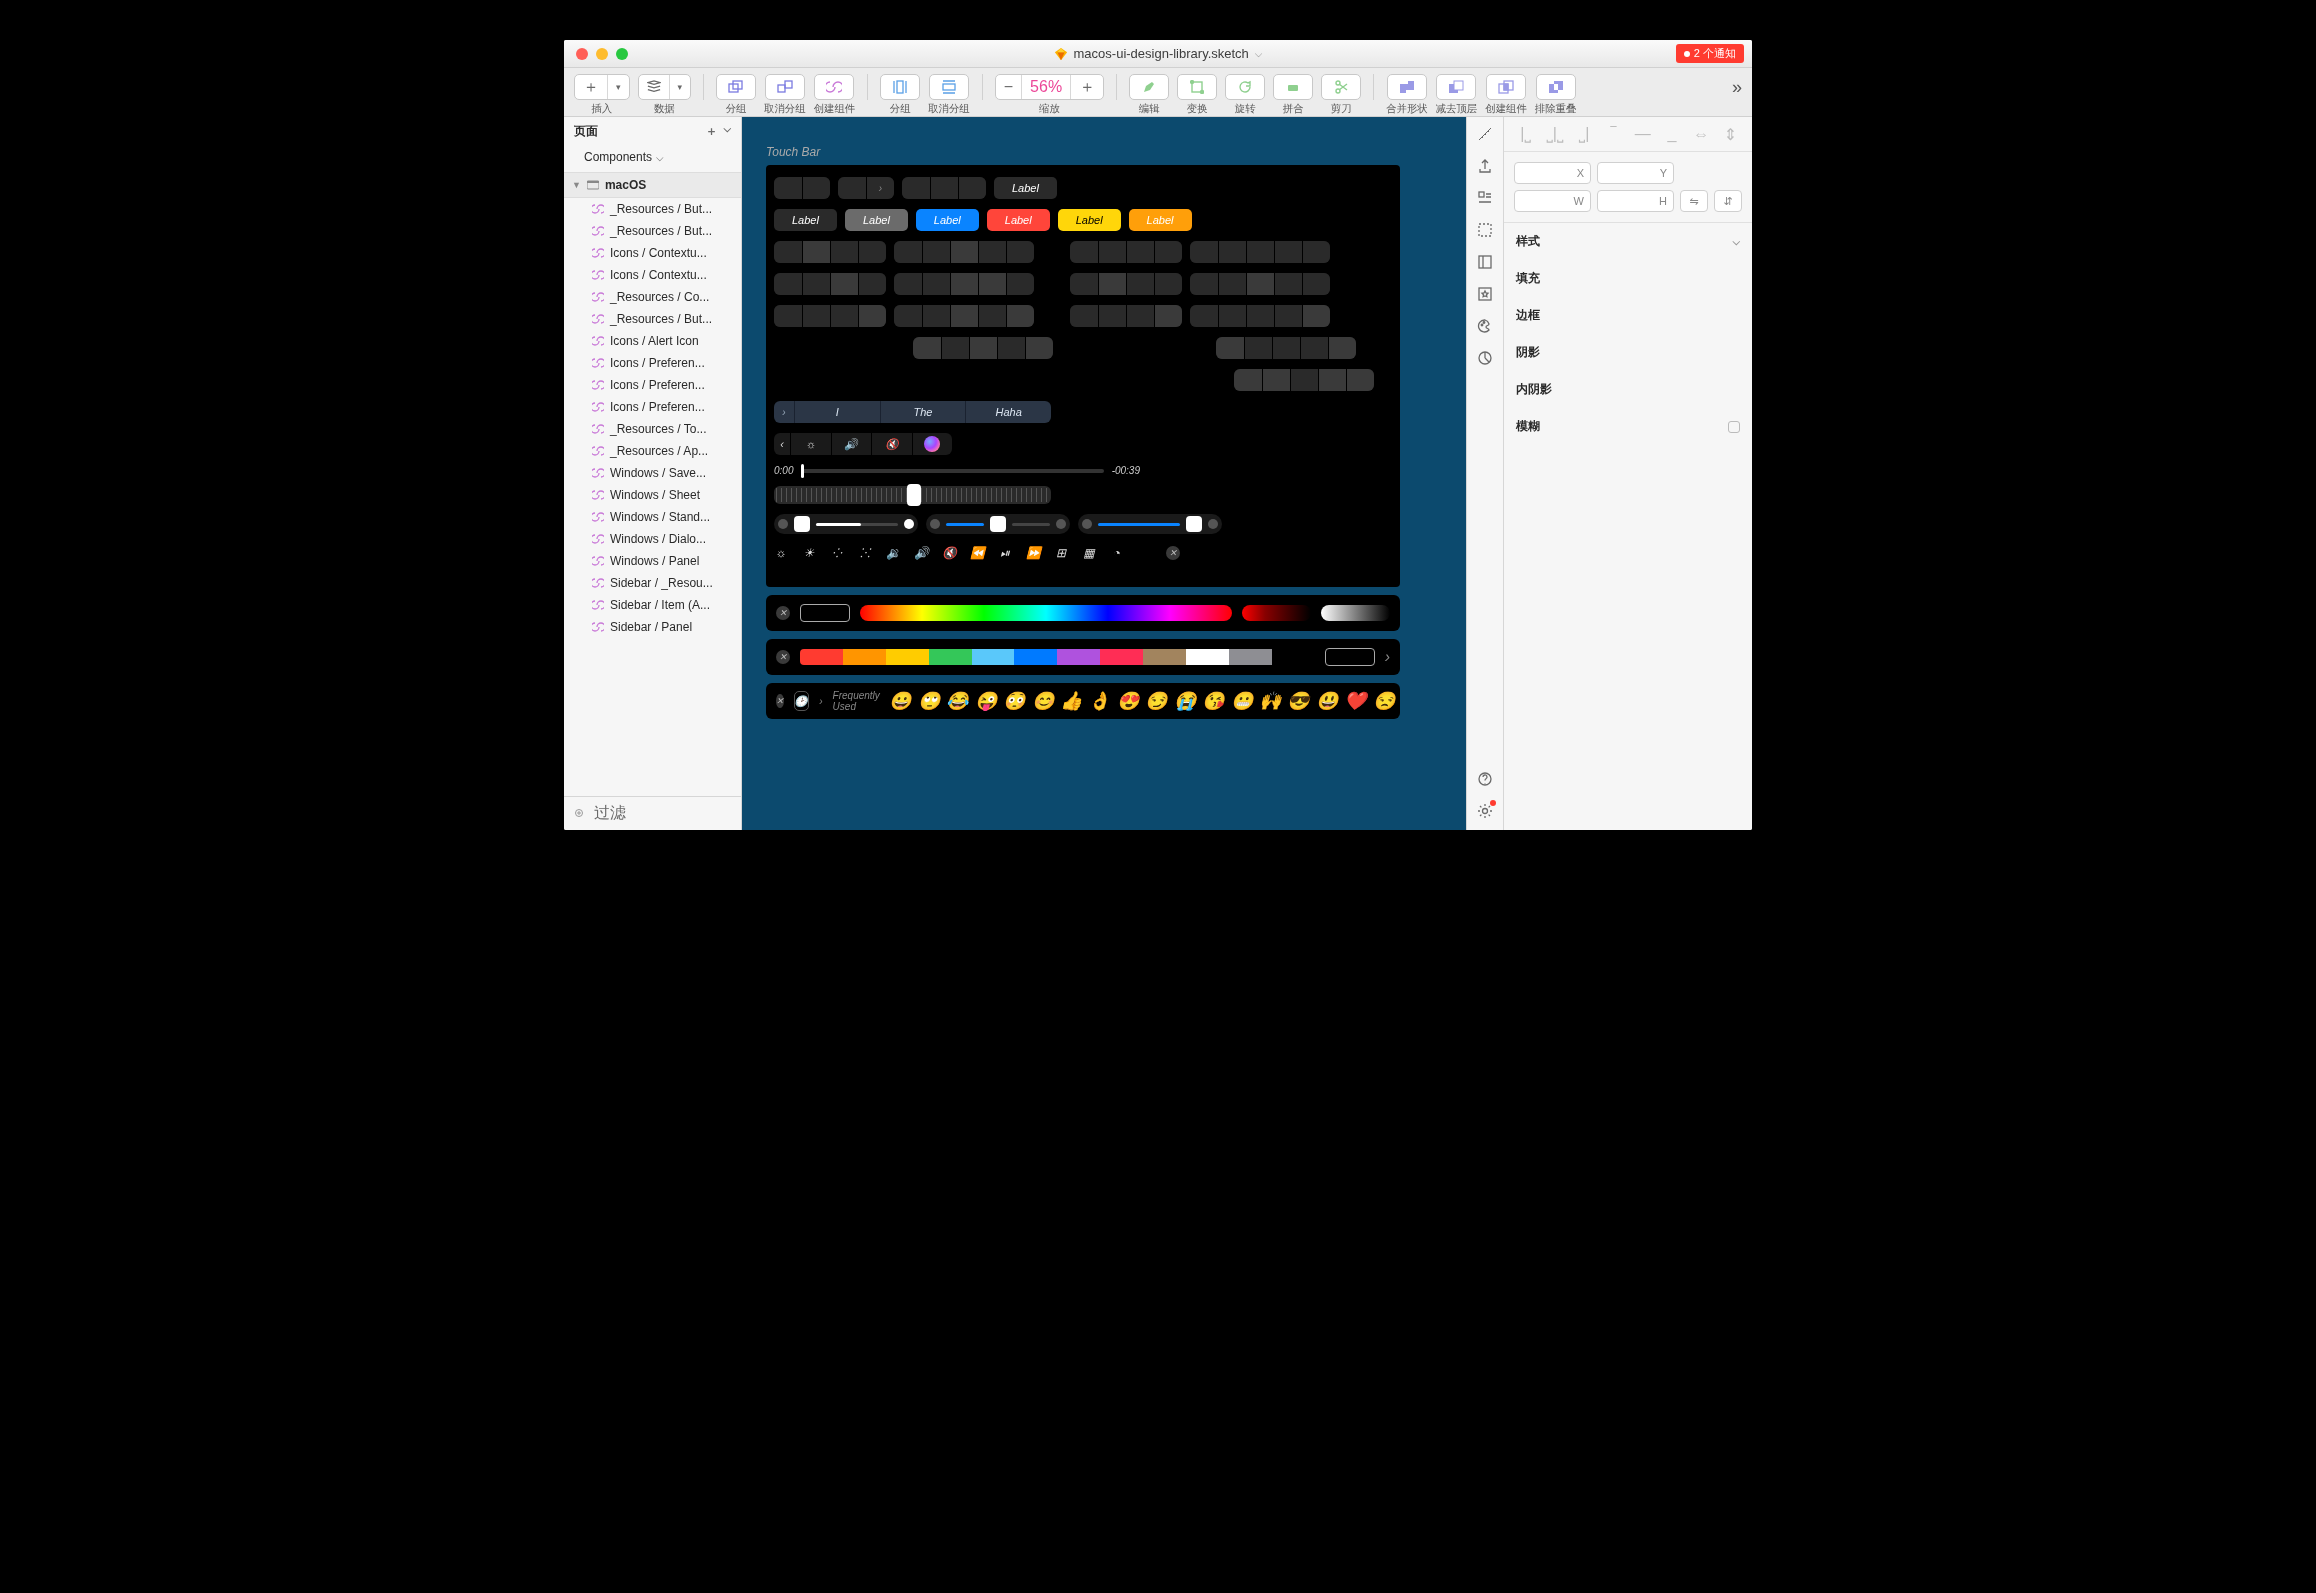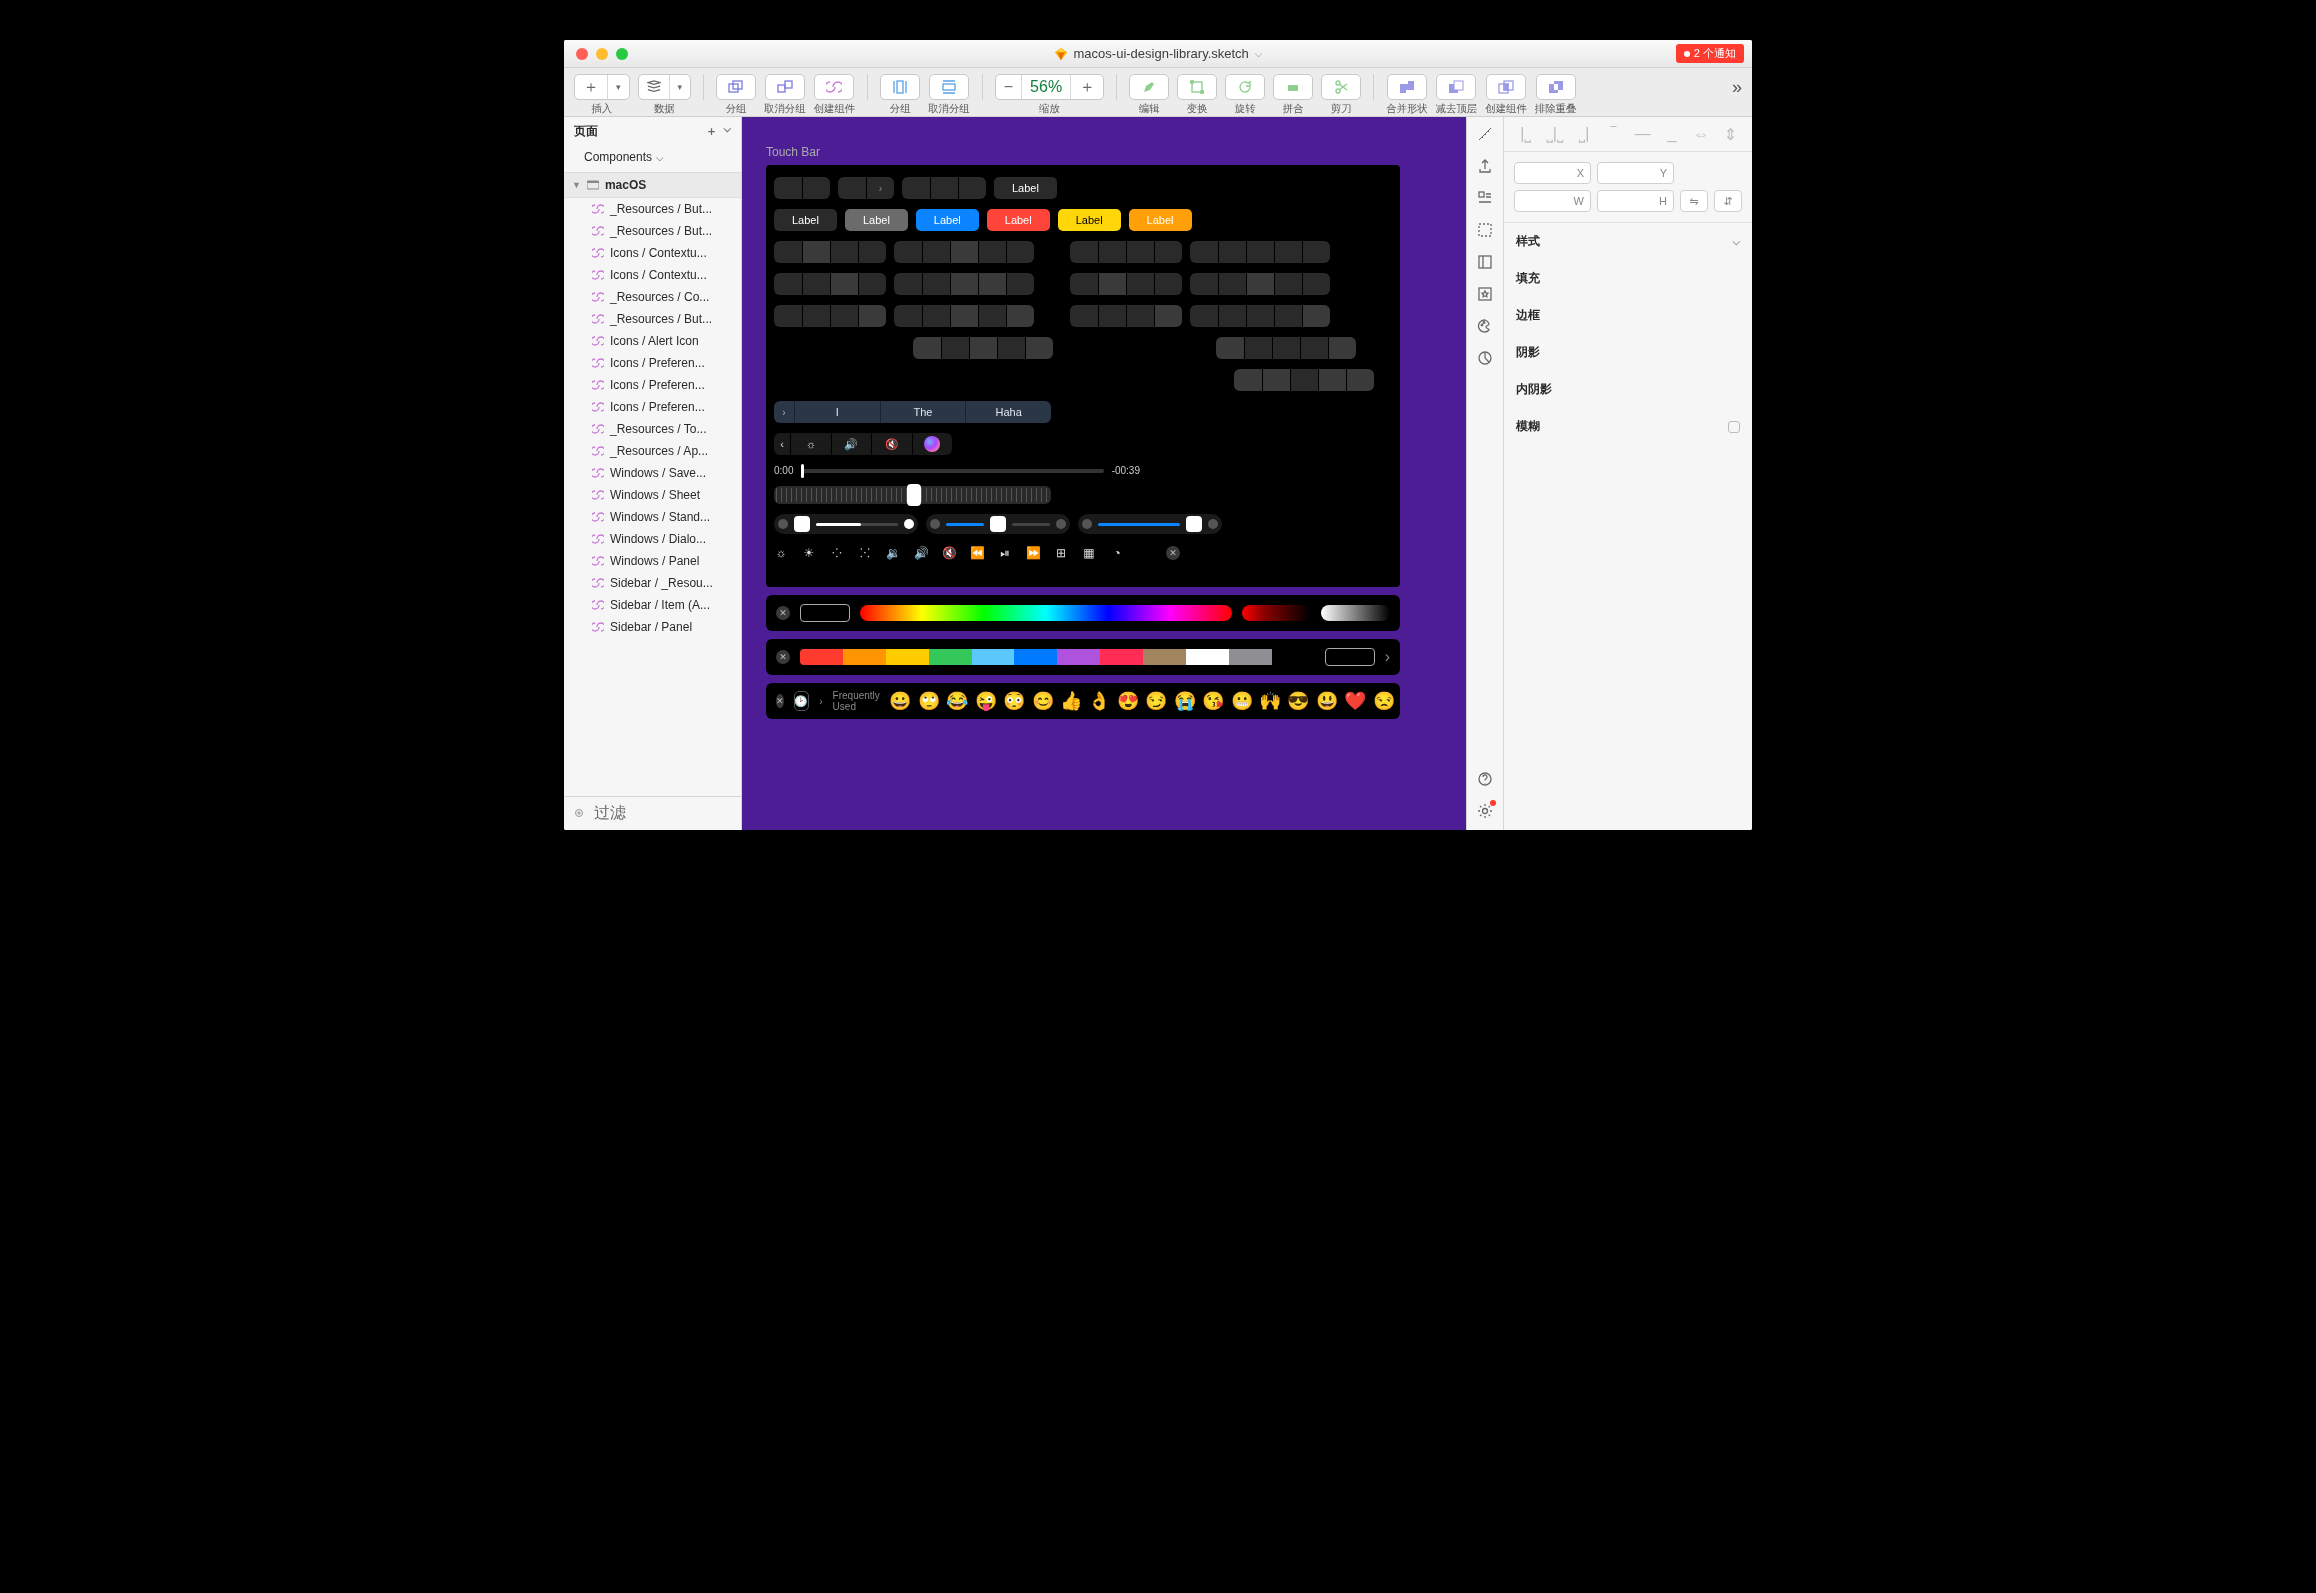--- a/index.html
+++ b/index.html
@@ -38,21 +38,21 @@
   .component-select{ padding:4px 20px 8px; font-size:12px; color:#2a2a2a; display:flex; align-items:flex-end;}
   .component-select .dd{margin-left:4px;font-size:10px;color:#6a6a6a;}
   .artboard-row{ padding:5px 8px; display:flex; align-items:center; gap:6px; font-size:12px; font-weight:600; color:#2a2a2a; background:#eaeaea; border-top:1px solid #ddd; border-bottom:1px solid #ddd;}
   .artboard-row svg{width:12px;height:12px;}
   .layer-list{ flex:1; overflow:auto;}
   .layer-row{ display:flex; align-items:center; gap:6px; padding:4px 10px 4px 28px; font-size:12px; color:#2a2a2a; white-space:nowrap; overflow:hidden; text-overflow:ellipsis;}
   .layer-row svg{flex:none;}
   .filter-row{ border-top:1px solid #d6d6d6; padding:6px 10px; font-size:16px; color:#6a6a6a; display:flex; align-items:center; gap:8px;}
 
   
-  .canvas { flex:1; background:#4c1d95; overflow:auto; padding:28px 12px 28px 24px; }
+  .canvas { flex:1; background:#0c4a6e; overflow:auto; padding:28px 12px 28px 24px;font-style:italic; }
   .canvas-title{font-size:12px;color:#aaa;margin-bottom:6px;}
   .tb { background:#000; border-radius:4px; padding:12px 8px 16px; width:634px; }
   .r { display:flex; gap:8px; margin-bottom:10px; align-items:center; }
   .seg { display:flex; background:#1a1a1a; border-radius:6px; overflow:hidden;}
   .seg > div{ width:28px; height:22px; background:#2a2a2a; }
   .seg > div + div{ border-left:1px solid #000;}
   .seg > div.lt{background:#3a3a3a;}
   .arrowcap{ width:14px; background:#1a1a1a; display:flex;align-items:center;justify-content:center;color:#888;font-size:10px;}
   .pill { height:22px; border-radius:5px; font-size:11px; color:#fff; display:flex;align-items:center;justify-content:center; padding:0 18px;}
   .p-dark{background:#2a2a2a;} .p-gray{background:#6b6b6b;} .p-blue{background:#0a84ff;}
@@ -196,21 +196,21 @@
             <rect x="1" y="4" width="12" height="6"></rect>
             <path d="M1 1h12 M1 13h12"></path>
           </svg>
         </div>
         <div class="tool-label">取消分组</div>
       </div>
     <div class="tool-sep"></div>
     <div class="tool-group">
       <div class="tool-btn split">
           <span>−</span>
-          <span style="min-width:46px;justify-content:center;color:#15803d;">56%</span>
+          <span style="min-width:46px;justify-content:center;color:#ec4899;">56%</span>
           <span>＋</span>
         </div>
       <div class="tool-label">缩放</div>
     </div>
     <div class="tool-sep"></div>
     <div class="tool-group">
         <div class="tool-btn">
           <svg width="14" height="14" viewBox="0 0 14 14">
             <path d="M2 12l2-6 6-4 2 2-4 6z" fill="#8fd08f"></path>
           </svg>

